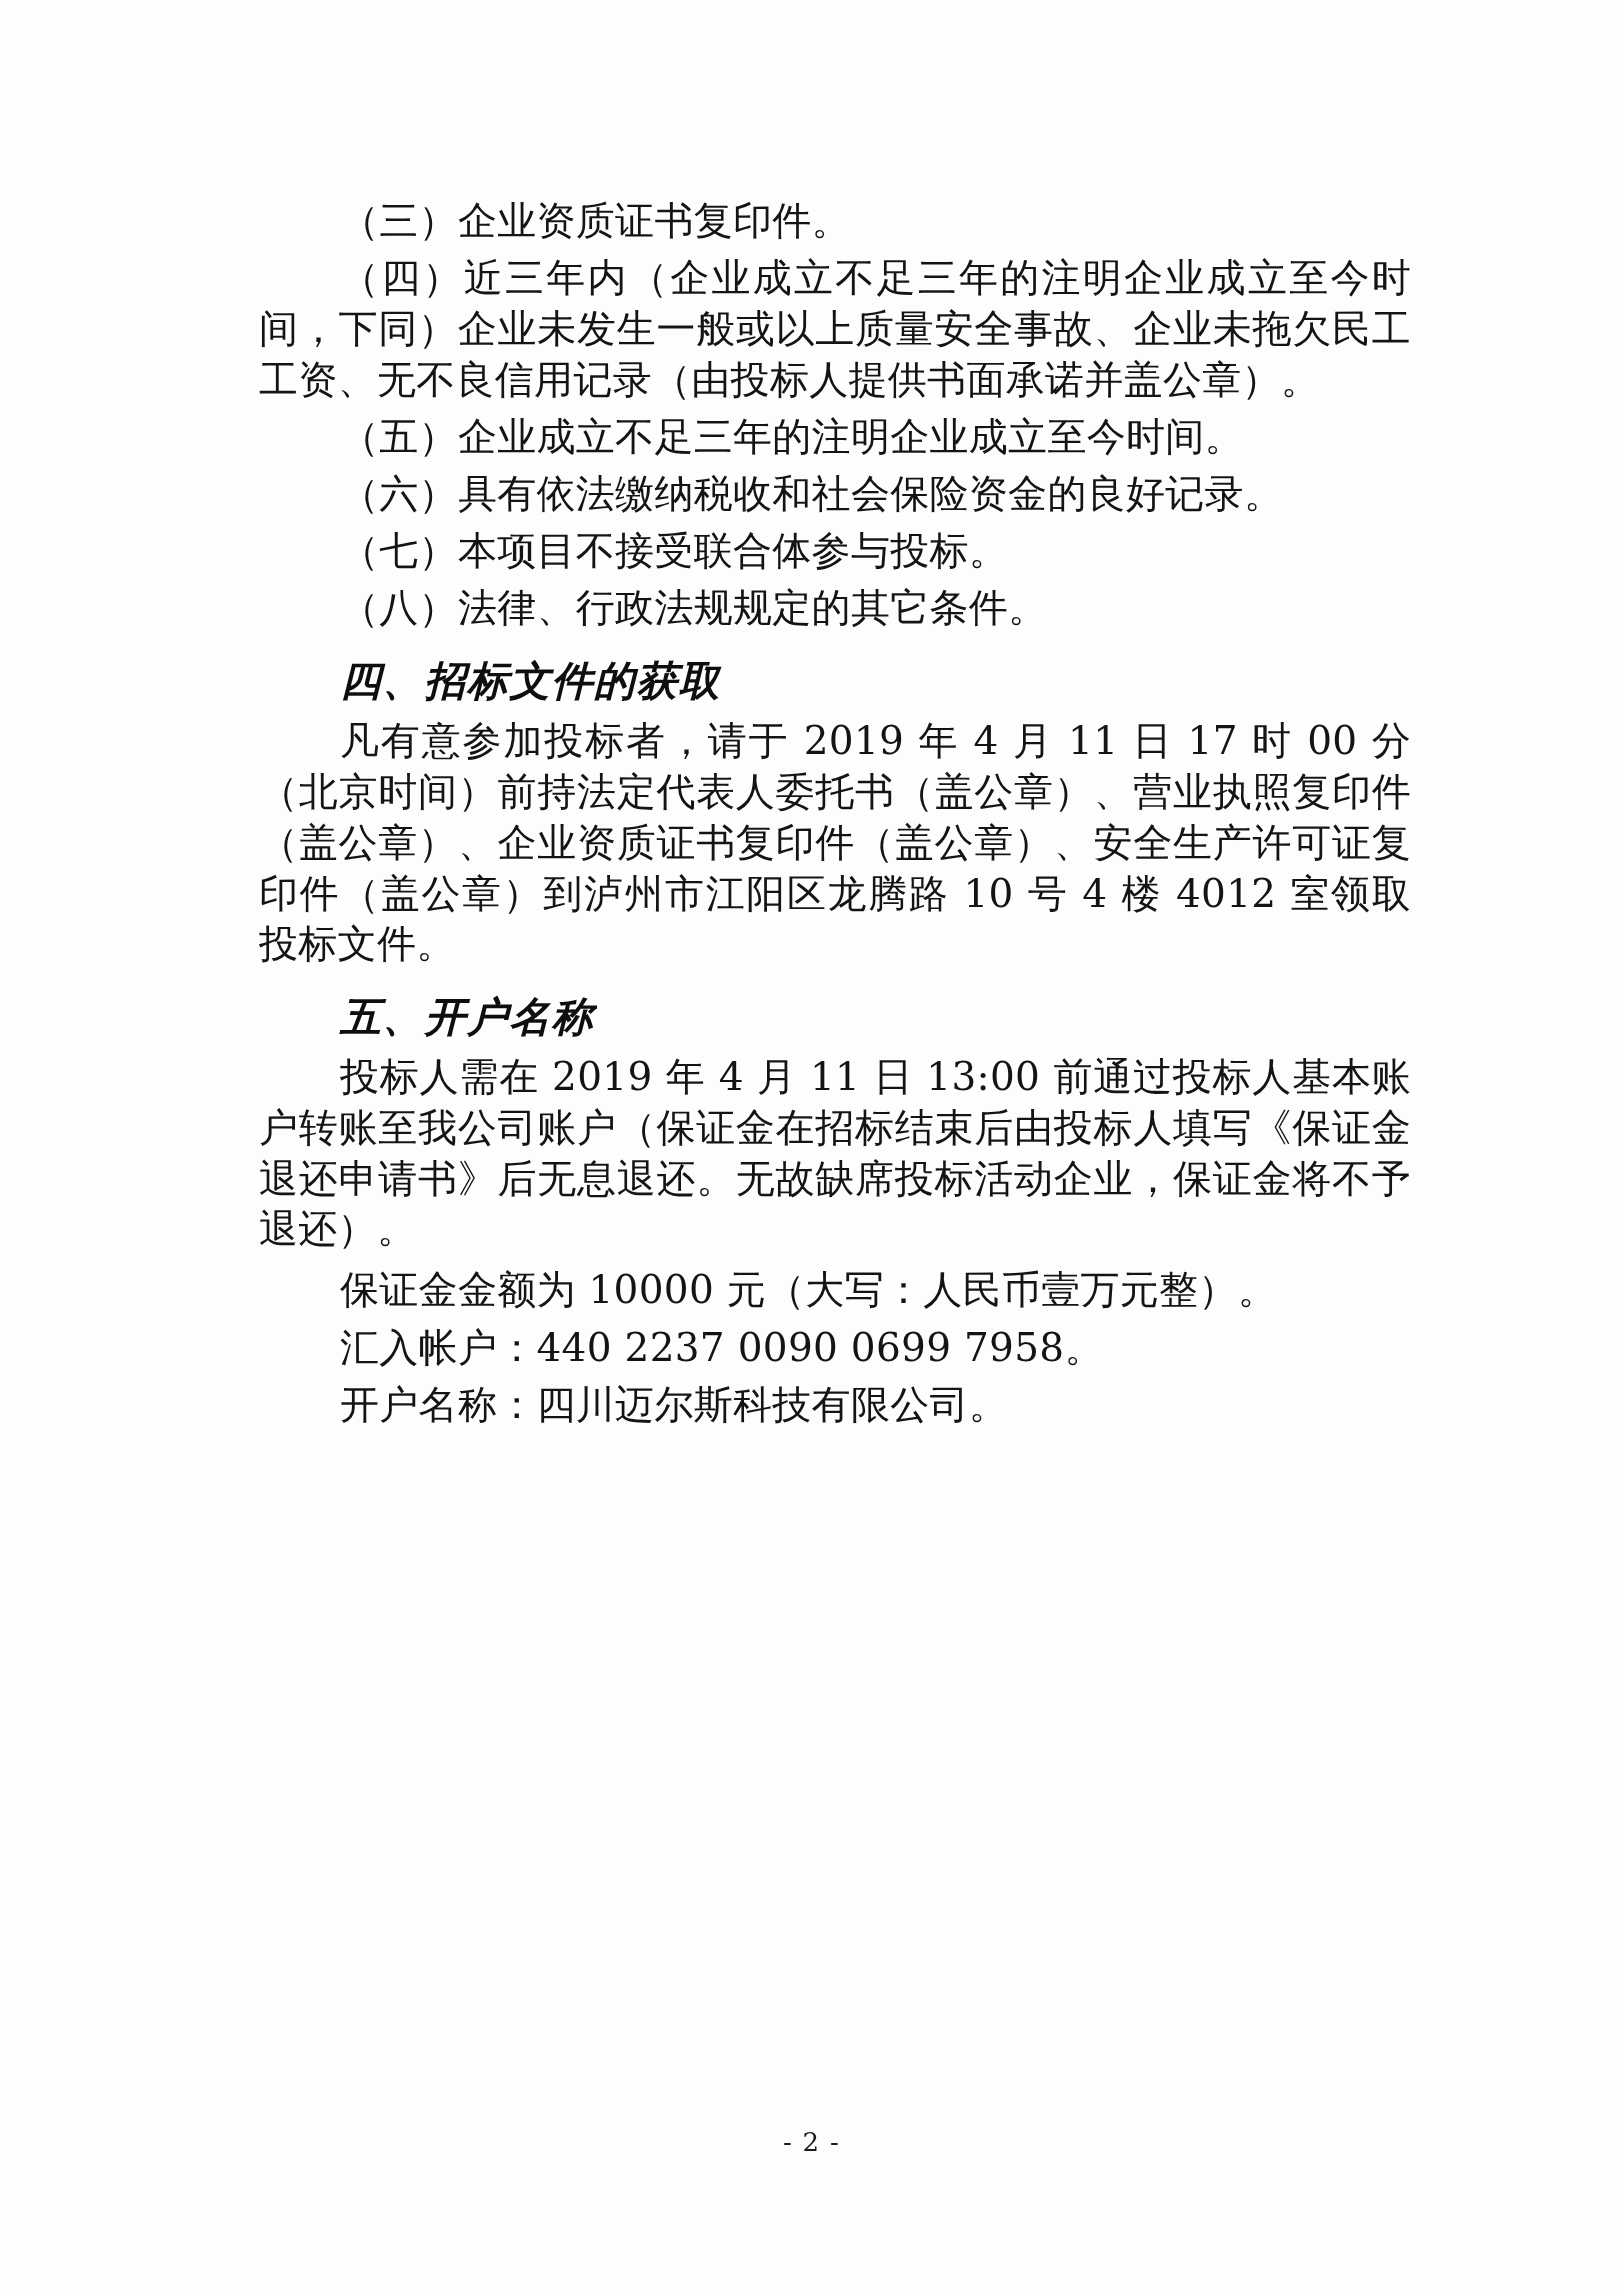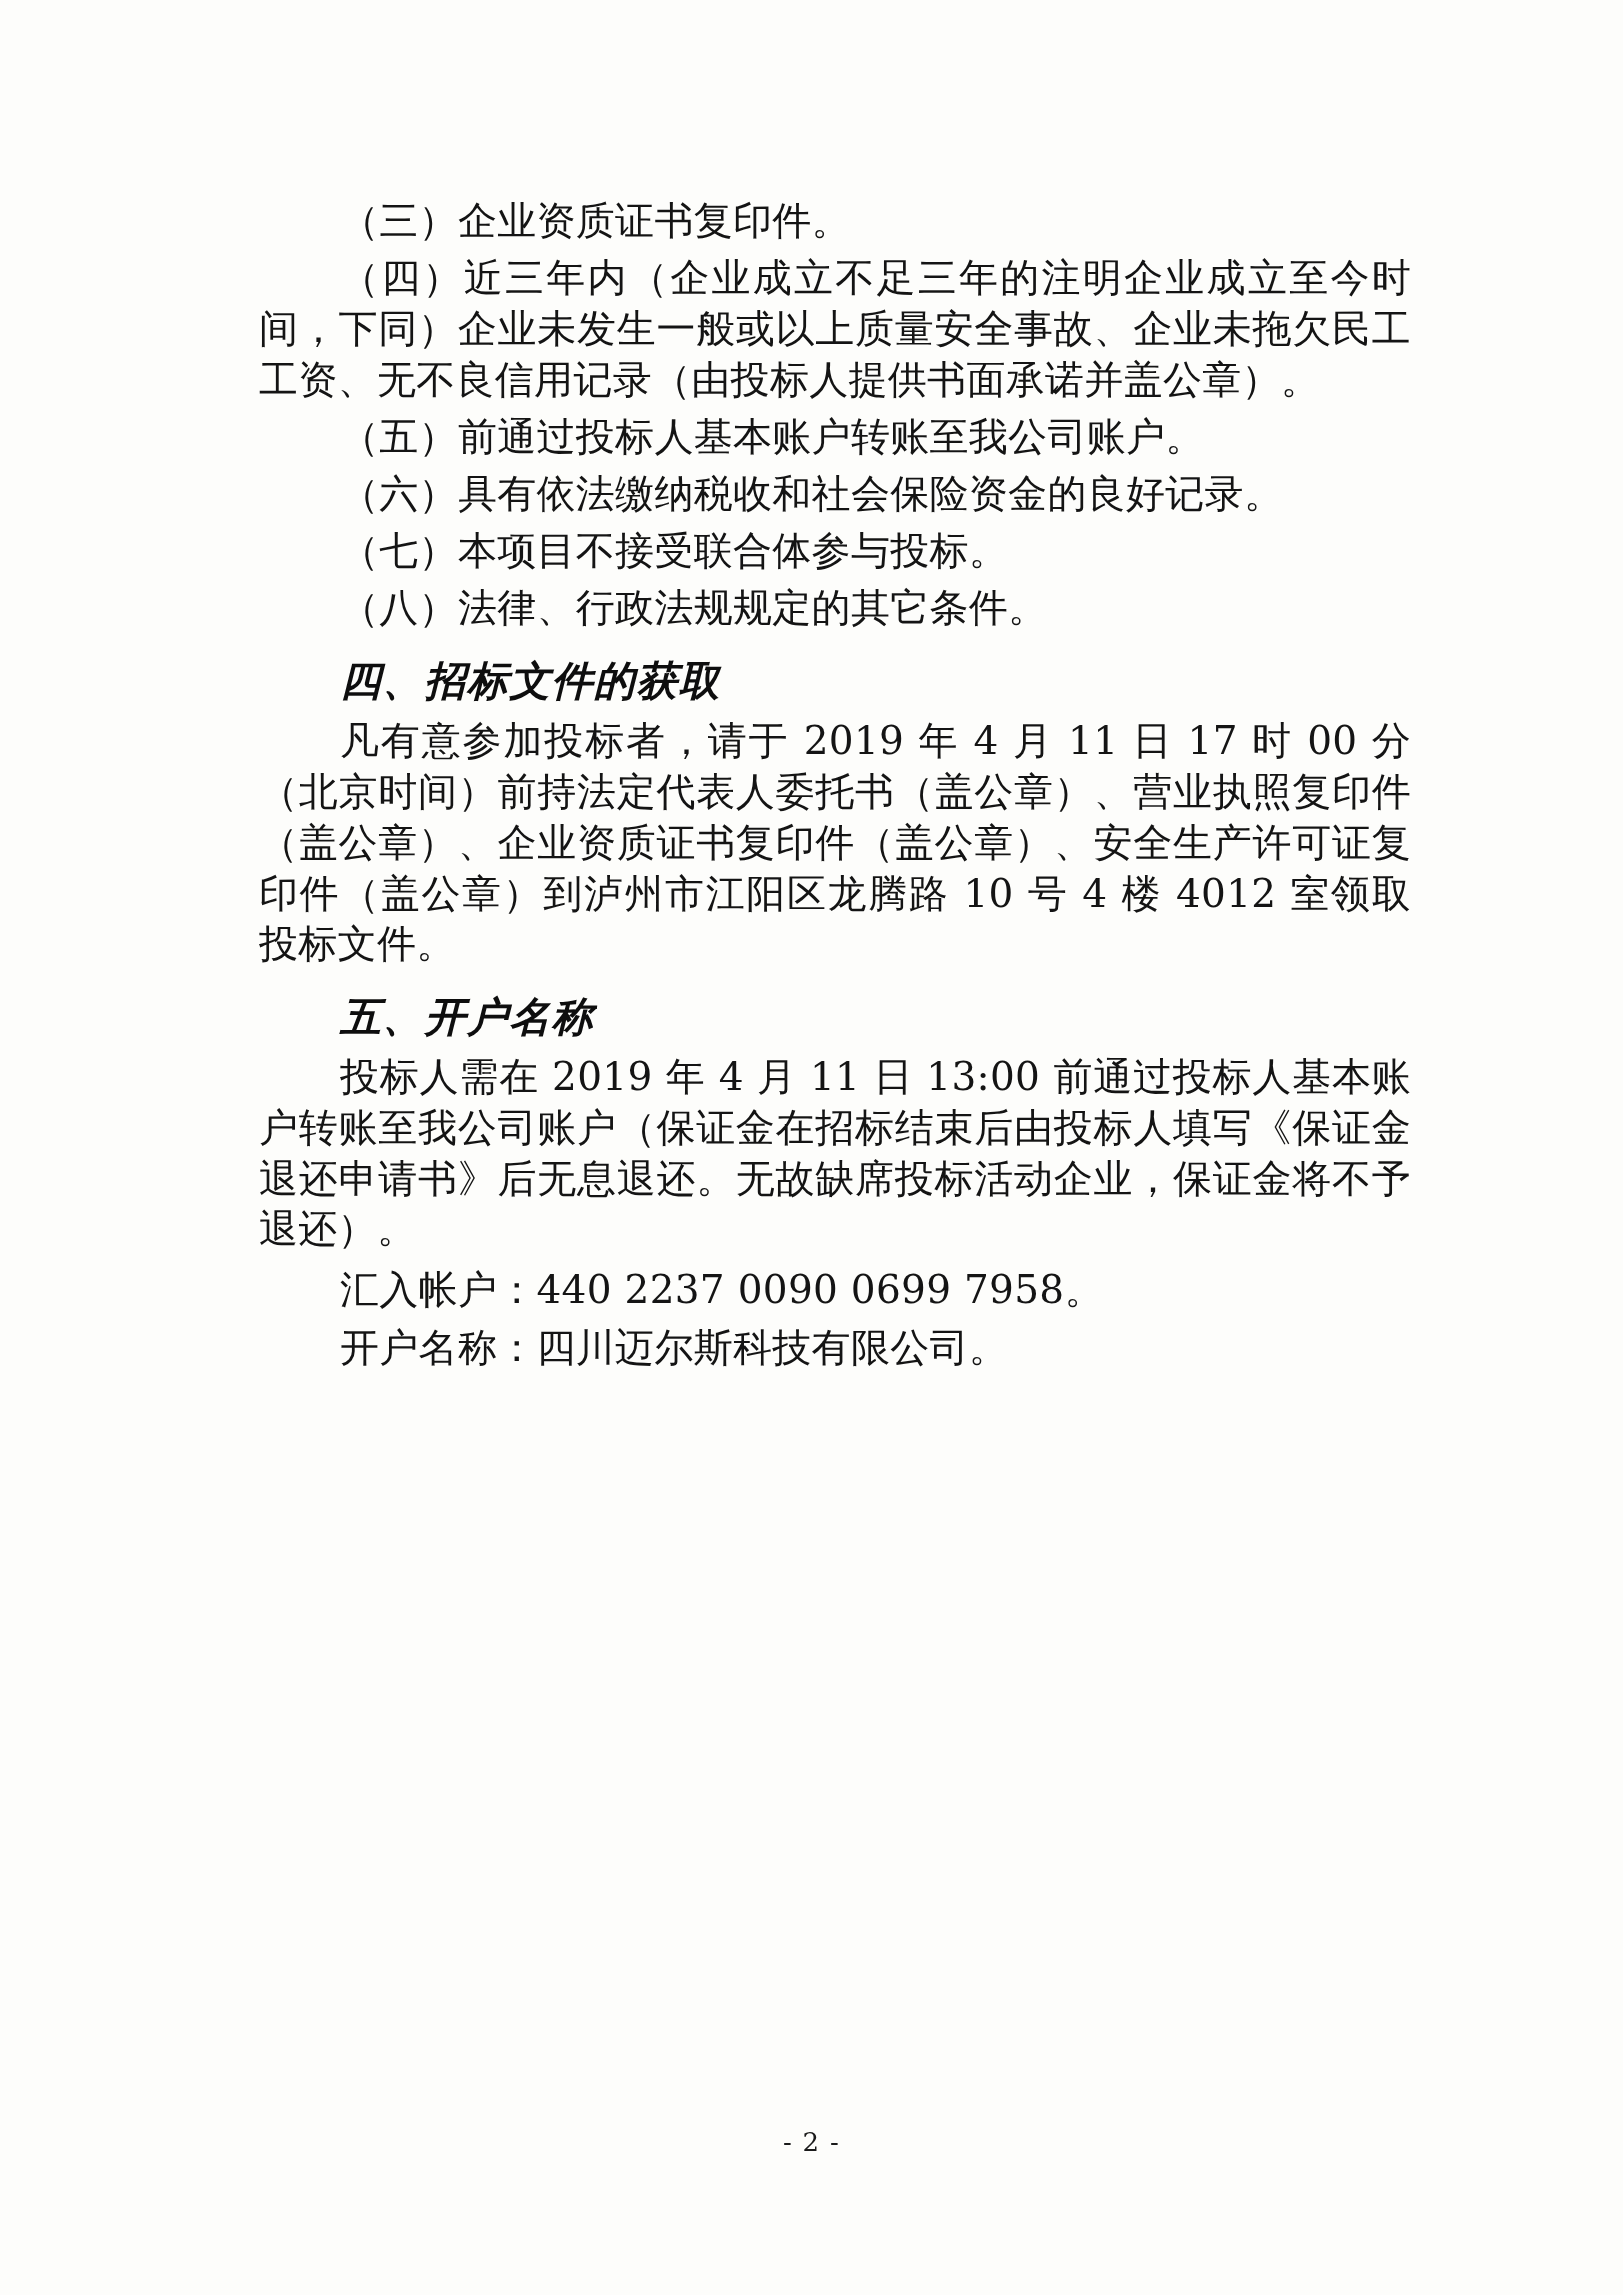--- a/index.html
+++ b/index.html
@@ -62,33 +62,34 @@
   }
 </style>
 </head>
 <body>
 
 <div class="page">
   <div class="content">
 
     <p class="para indent">（三）企业资质证书复印件。</p>
     <p class="para indent">（四）近三年内（企业成立不足三年的注明企业成立至今时间，下同）企业未发生一般或以上质量安全事故、企业未拖欠民工工资、无不良信用记录（由投标人提供书面承诺并盖公章）。</p>
-    <p class="para indent">（五）前通过投标人基本账户转账至我公司账户。</p>
+    <p class="para indent">（五）企业成立不足三年的注明企业成立至今时间。</p>
     <p class="para indent">（六）具有依法缴纳税收和社会保险资金的良好记录。</p>
     <p class="para indent">（七）本项目不接受联合体参与投标。</p>
     <p class="para indent">（八）法律、行政法规规定的其它条件。</p>
 
     <h2 class="heading">四、招标文件的获取</h2>
     <p class="para indent">凡有意参加投标者，请于 2019 年 4 月 11 日 17 时 00 分（北京时间）前持法定代表人委托书（盖公章）、营业执照复印件（盖公章）、企业资质证书复印件（盖公章）、安全生产许可证复印件（盖公章）到泸州市江阳区龙腾路 10 号 4 楼 4012 室领取投标文件。</p>
 
     <h2 class="heading">五、开户名称</h2>
     <p class="para indent">投标人需在 2019 年 4 月 11 日 13:00 前通过投标人基本账户转账至我公司账户（保证金在招标结束后由投标人填写《保证金退还申请书》后无息退还。无故缺席投标活动企业，保证金将不予退还）。</p>
 
     <div class="gap-sm"></div>
 
+    <p class="para indent">保证金金额为 10000 元（大写：人民币壹万元整）。</p>
     <p class="para indent">汇入帐户：440 2237 0090 0699 7958。</p>
     <p class="para indent">开户名称：四川迈尔斯科技有限公司。</p>
 
   </div>
 
   <div class="footer">- 2 -</div>
 </div>
 
 
 </body></html>

